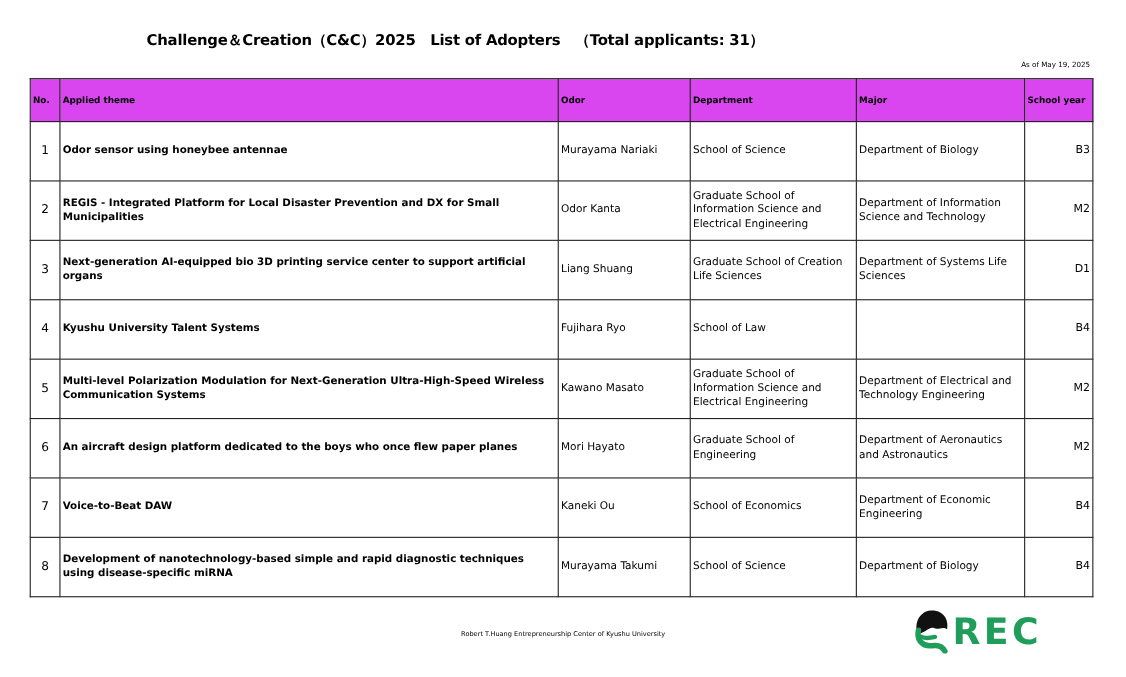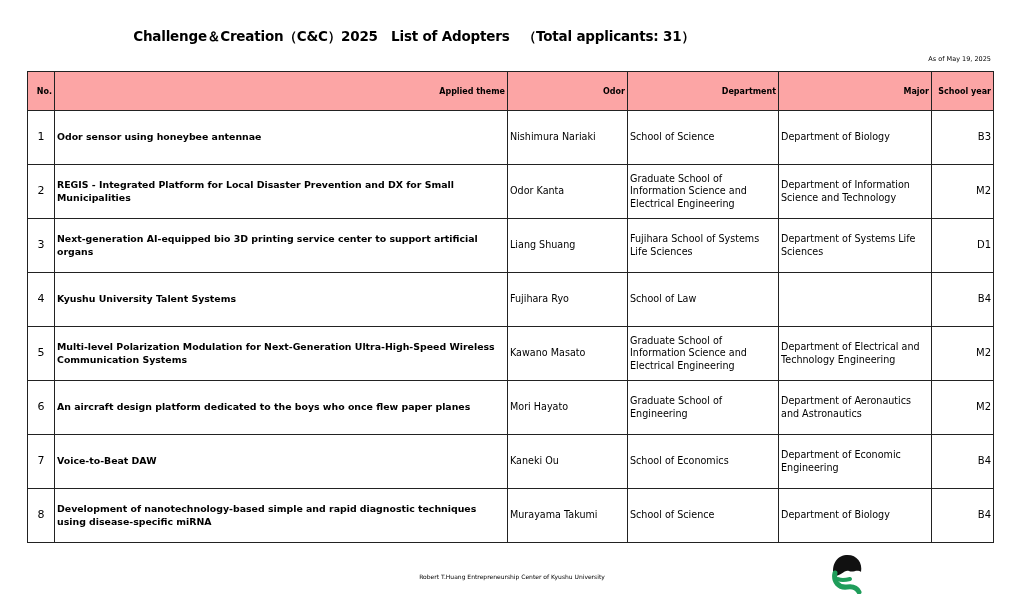--- a/index.html
+++ b/index.html
@@ -4,21 +4,21 @@
 <style>
   html, body { margin: 0; padding: 0; background: #ffffff; }
   body { width: 1024px; height: 615px; position: relative; overflow: hidden;
          font-family: "DejaVu Sans", "Liberation Sans", sans-serif; color: #000; }
   .title { position: absolute; left: 0; width: 828px; top: 28px; text-align: center;
            font-size: 13.5px; font-weight: bold; letter-spacing: -0.2px; white-space: pre; }
   .asof { position: absolute; right: 33px; top: 55px; font-size: 6.5px; }
   table.adopters { position: absolute; left: 27px; top: 71px; border-collapse: collapse;
                    table-layout: fixed; width: 966px; }
   table.adopters th, table.adopters td { border: 1px solid #222; padding: 0 2px; }
-  table.adopters th { background: #fca5a5; height: 38px; font-size: 8px; font-weight: bold; text-align: right; }
+  table.adopters th { background: #d946ef; height: 38px; font-size: 8px; font-weight: bold; text-align: left; }
   table.adopters td { height: 53px; font-size: 9.6px; line-height: 12.5px; vertical-align: middle; }
   td.no { text-align: center; font-size: 11px !important; }
   td.theme { font-weight: bold; font-size: 9.4px !important; }
   td.year { text-align: right; font-size: 10px !important; }
   .footer { position: absolute; left: 0; width: 1024px; top: 573px; text-align: center; font-size: 6px; }
   .logo { position: absolute; left: 830px; top: 552px; height: 42px; display: flex; align-items: center; }
   .logo-text { font-family: "DejaVu Sans", sans-serif; font-weight: bold; font-size: 33px;
                color: #1f9d5a; letter-spacing: 3px; margin-left: 2px; line-height: 1; }
 </style>
 </head>
@@ -43,38 +43,38 @@
       <th>Odor</th>
       <th>Department</th>
       <th>Major</th>
       <th>School year</th>
     </tr>
   </thead>
   <tbody id="table-body">
       <tr>
         <td class="no">1</td>
         <td class="theme">Odor sensor using honeybee antennae</td>
-        <td class="name">Nishimura Nariaki</td>
+        <td class="name">Murayama Nariaki</td>
         <td class="dept">School of Science</td>
         <td class="major">Department of Biology</td>
         <td class="year">B3</td>
       </tr>
       <tr>
         <td class="no">2</td>
         <td class="theme">REGIS - Integrated Platform for Local Disaster Prevention and DX for Small Municipalities</td>
         <td class="name">Odor Kanta</td>
         <td class="dept">Graduate School of Information Science and Electrical Engineering</td>
         <td class="major">Department of Information Science and Technology</td>
         <td class="year">M2</td>
       </tr>
       <tr>
         <td class="no">3</td>
         <td class="theme">Next-generation AI-equipped bio 3D printing service center to support artificial organs</td>
         <td class="name">Liang Shuang</td>
-        <td class="dept">Fujihara School of Systems Life Sciences</td>
+        <td class="dept">Graduate School of Creation Life Sciences</td>
         <td class="major">Department of Systems Life Sciences</td>
         <td class="year">D1</td>
       </tr>
       <tr>
         <td class="no">4</td>
         <td class="theme">Kyushu University Talent Systems</td>
         <td class="name">Fujihara Ryo</td>
         <td class="dept">School of Law</td>
         <td class="major"></td>
         <td class="year">B4</td>
@@ -115,13 +115,14 @@
 </table>
 
 <div class="footer">Robert T.Huang Entrepreneurship Center of Kyushu University</div>
 
 <div class="logo">
   <svg width="34" height="42" viewBox="0 0 34 42">
     <path d="M4 24 C1 14 6 4 16 3 C26 2 33 10 31 20 C27 17 23 21 19 19 C15 17 11 24 4 24 Z" fill="#111"></path>
     <path d="M5 21 C3 30 9 36 17 35 C23 34 27 36 29 40" stroke="#1f9d5a" stroke-width="5" fill="none" stroke-linecap="round"></path>
     <path d="M8 27 C12 29 16 28 20 27" stroke="#1f9d5a" stroke-width="4" fill="none" stroke-linecap="round"></path>
   </svg>
+  <span class="logo-text">REC</span>
 </div>
 
 </body></html>

